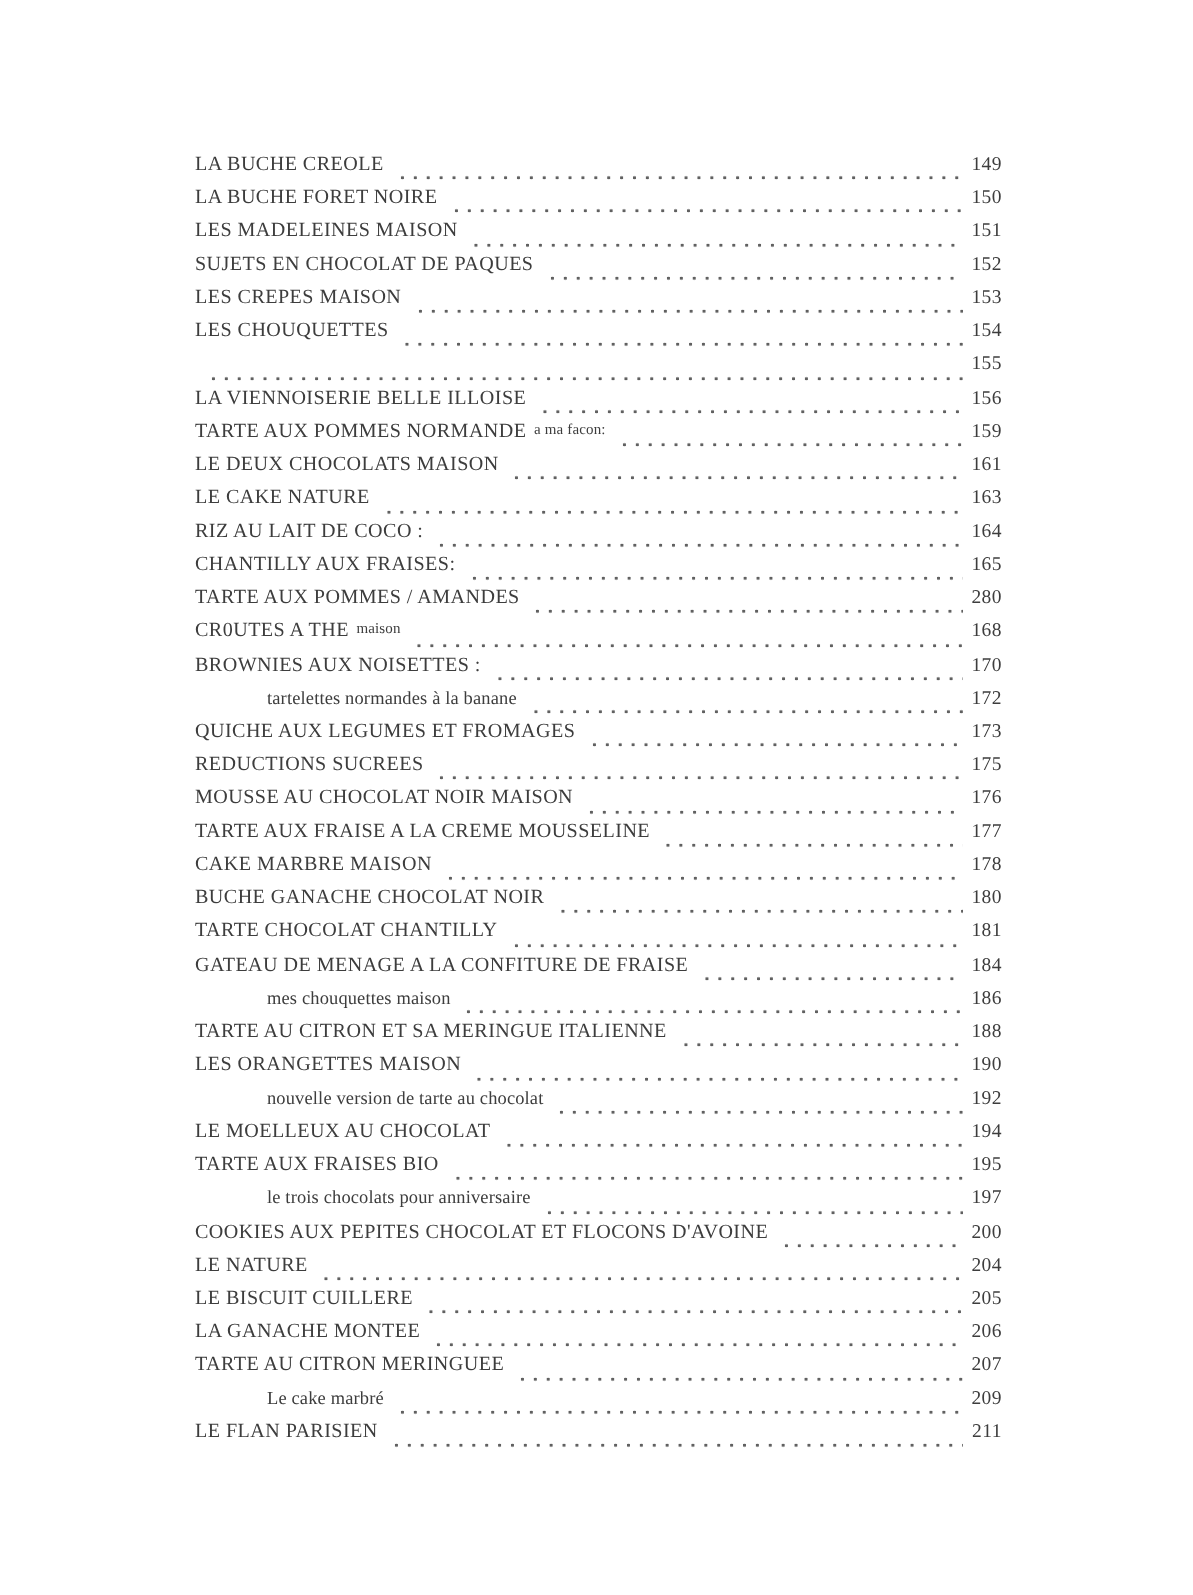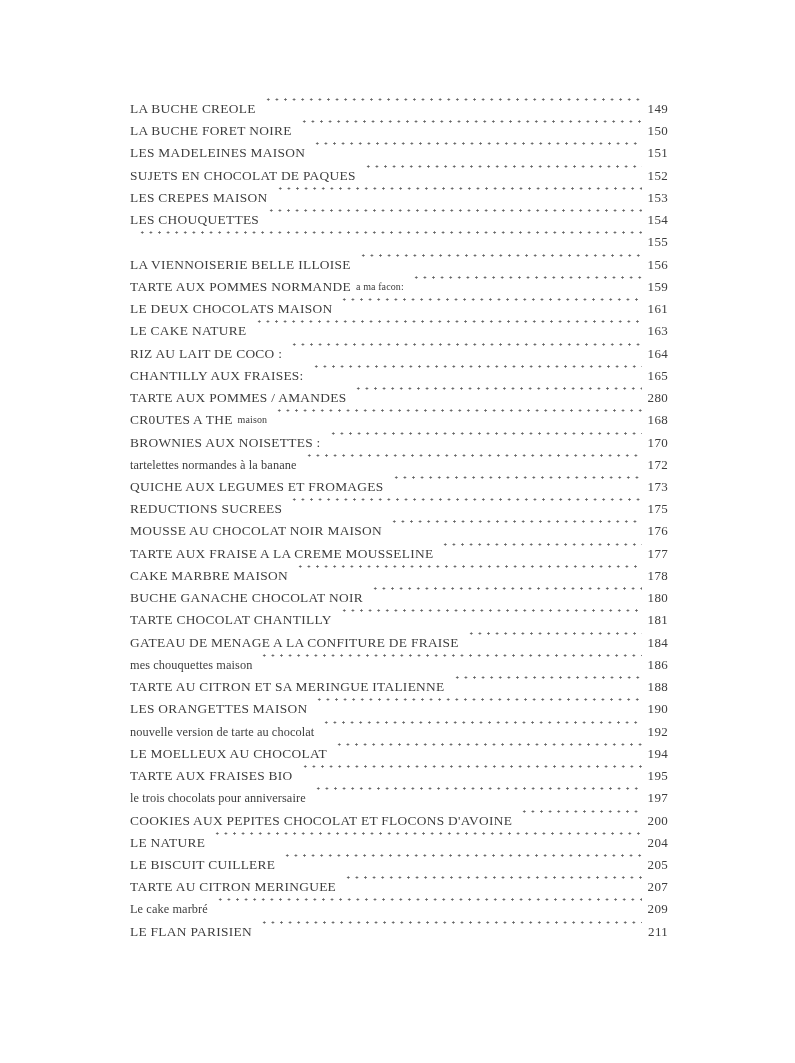--- a/index.html
+++ b/index.html
@@ -16,33 +16,34 @@
     font-family: "Liberation Serif", "DejaVu Serif", serif;
   }
   .toc {
     position: absolute;
     left: 130px;
     top: 98px;
     width: 538px;
   }
   .toc-row {
     display: flex;
-    align-items: flex-start;
+    align-items: flex-end;
     height: 22.24px;
     line-height: 22.24px;
     color: #3d3d3d;
     white-space: nowrap;
   }
   .main {
     font-size: 13.4px;
     letter-spacing: 0.3px;
   }
   .main.small {
     font-size: 12.3px;
     letter-spacing: 0.1px;
+    margin-left: 48px;
   }
   .suffix {
     font-size: 10px;
     letter-spacing: 0.1px;
     margin-left: 5px;
   }
   .leader {
     flex: 1 1 auto;
     min-width: 12px;
     height: 3px;
@@ -301,20 +302,26 @@
     <span class="pagenum">204</span>
   </div>
 
   <div class="toc-row">
     <span class="main">LE BISCUIT CUILLERE</span>
 
     <span class="leader"></span>
     <span class="pagenum">205</span>
   </div>
 
+  <div class="toc-row">
+    <span class="main">LA GANACHE MONTEE</span>
+
+    <span class="leader"></span>
+    <span class="pagenum">206</span>
+  </div>
 
   <div class="toc-row">
     <span class="main">TARTE AU CITRON MERINGUEE</span>
 
     <span class="leader"></span>
     <span class="pagenum">207</span>
   </div>
 
   <div class="toc-row">
     <span class="main small">Le cake marbré</span>

